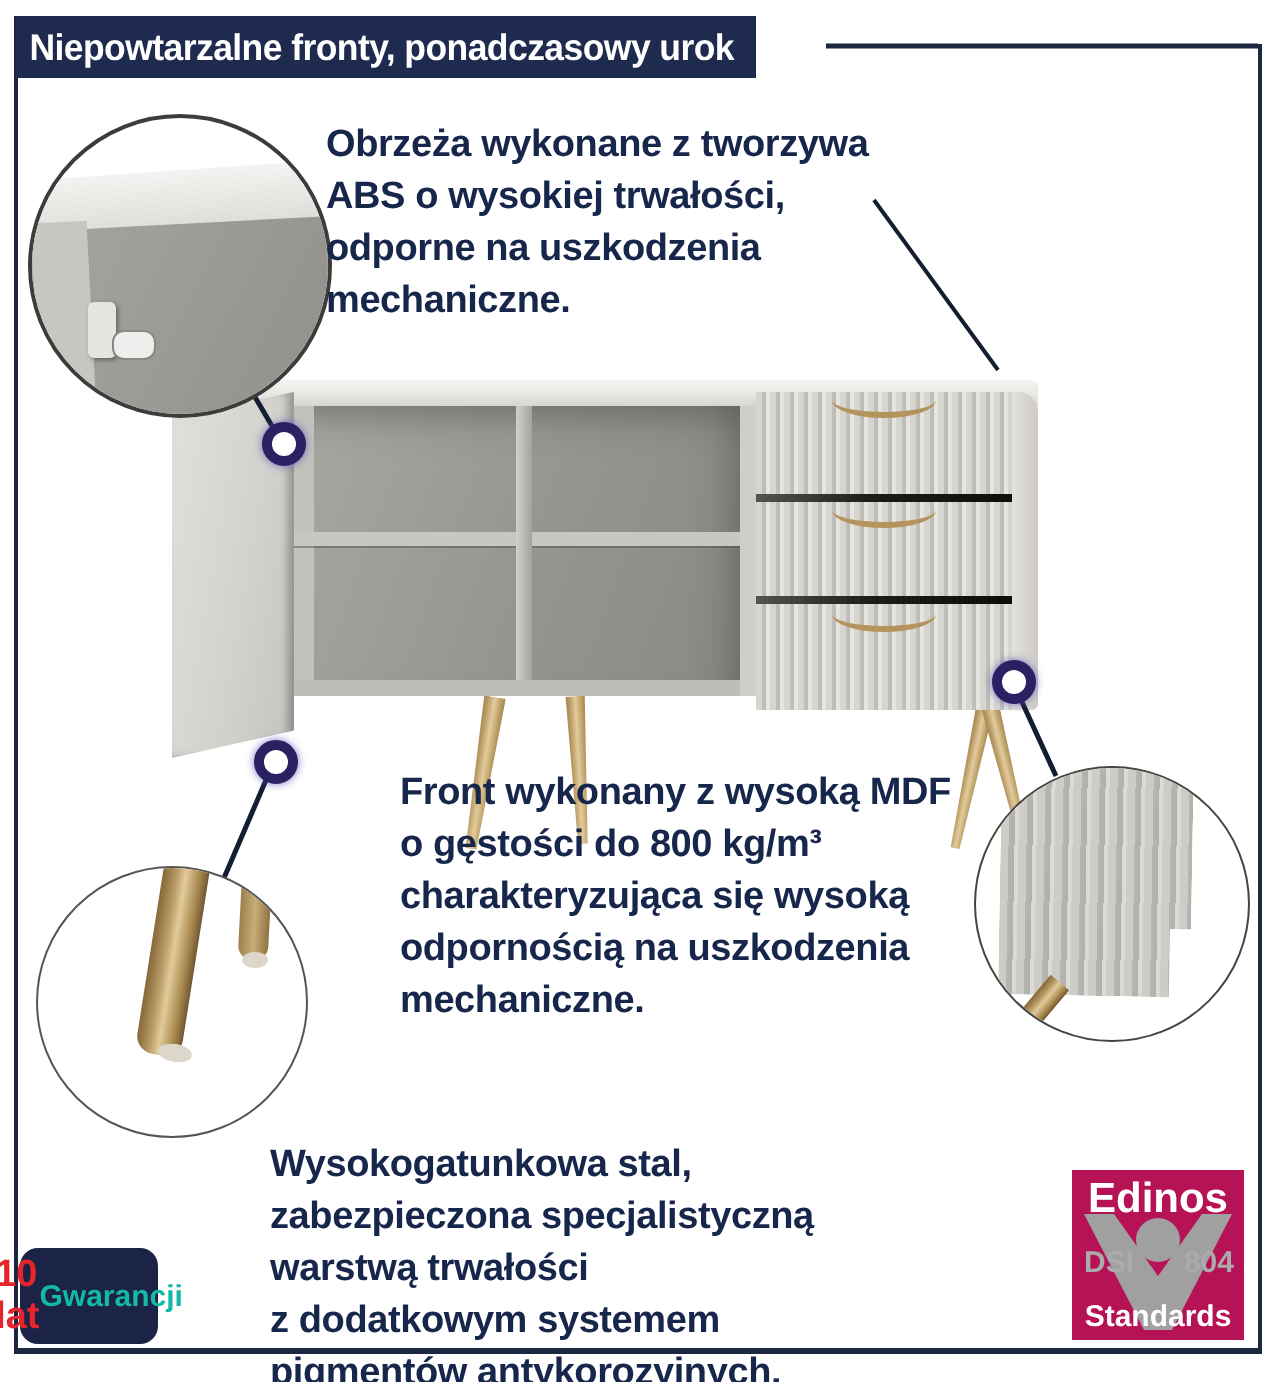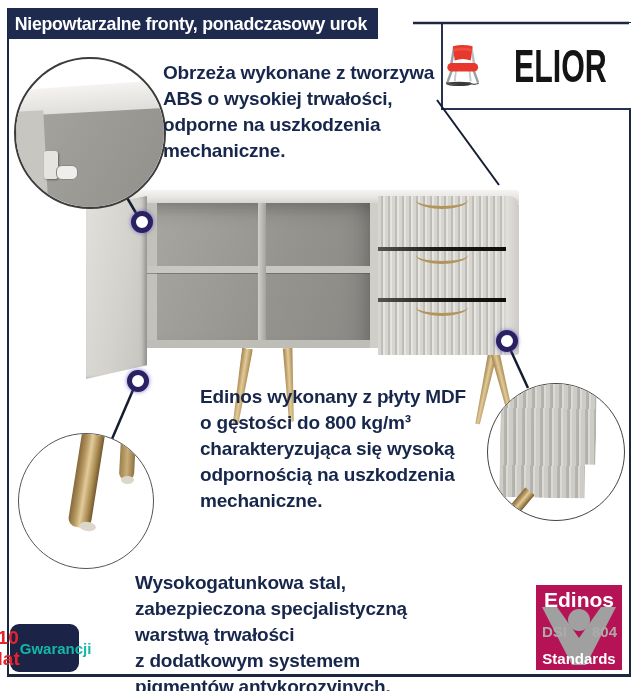--- a/index.html
+++ b/index.html
@@ -117,37 +117,20 @@
     <line x1="126" y1="196" x2="136" y2="213" stroke="#151d33" stroke-width="2.5"></line>
     <line x1="133" y1="390" x2="112" y2="439" stroke="#151d33" stroke-width="2.5"></line>
     <line x1="511" y1="351" x2="528" y2="388" stroke="#151d33" stroke-width="2.5"></line>
     <line x1="437" y1="100" x2="499" y2="185" stroke="#151d33" stroke-width="2"></line>
   </svg>
 
   <div class="abs banner">
     <span>Niepowtarzalne fronty, ponadczasowy urok</span>
   </div>
 
-  <div class="abs brand-box">
-    <svg width="58" height="68" viewBox="0 0 64 72">
-      <path d="M18 6 L13 36" stroke="#9aa0a6" stroke-width="4" fill="none"></path>
-      <path d="M46 6 L51 36" stroke="#b9bfc4" stroke-width="4" fill="none"></path>
-      <path d="M16 4 Q32 0 48 4 L45 27 Q32 22 19 27 Z" fill="#e8372c"></path>
-      <path d="M17 8 Q32 4 47 8 L46 13 Q32 9 18 13 Z" fill="#f4564a" opacity="0.7"></path>
-      <path d="M14 44 L7 63" stroke="#9aa0a6" stroke-width="4" fill="none"></path>
-      <path d="M50 44 L57 63" stroke="#9aa0a6" stroke-width="4" fill="none"></path>
-      <path d="M21 44 L19 61" stroke="#c5c9cd" stroke-width="3" fill="none"></path>
-      <path d="M43 44 L45 61" stroke="#c5c9cd" stroke-width="3" fill="none"></path>
-      <rect x="7" y="31" width="50" height="14" rx="7" fill="#e8372c"></rect>
-      <ellipse cx="26" cy="65" rx="21" ry="3.5" fill="#3a3a3a"></ellipse>
-      <path d="M5 63 Q13 68 22 65" stroke="#555" stroke-width="2" fill="none"></path>
-      <path d="M42 63 Q50 68 58 64" stroke="#555" stroke-width="2" fill="none"></path>
-    </svg>
-    <div class="brand-name">ELIOR</div>
-  </div>
 
   <div>
     <div class="abs f-top"></div>
     <div class="abs f-interior"></div>
     <div class="abs f-innerwall"></div>
     <div class="abs f-shelf"></div>
     <div class="abs f-divider"></div>
     <div class="abs f-floor"></div>
     <div class="abs f-midwall"></div>
     <div class="abs f-drawers">
@@ -190,21 +173,21 @@
   <div class="abs ring ring-leg"></div>
   <div class="abs ring ring-drawer"></div>
 
   <div class="abs note note-edges">
     <div>Obrzeża wykonane z tworzywa</div>
     <div>ABS o wysokiej trwałości,</div>
     <div>odporne na uszkodzenia</div>
     <div>mechaniczne.</div>
   </div>
   <div class="abs note note-front">
-    <div>Edinos wykonany z płyty MDF</div>
+    <div>Front wykonany z wysoką MDF</div>
     <div>o gęstości do 800 kg/m³</div>
     <div>charakteryzująca się wysoką</div>
     <div>odpornością na uszkodzenia</div>
     <div>mechaniczne.</div>
   </div>
   <div class="abs note note-steel">
     <div>Wysokogatunkowa stal,</div>
     <div>zabezpieczona specjalistyczną</div>
     <div>warstwą trwałości</div>
     <div>z dodatkowym systemem</div>

